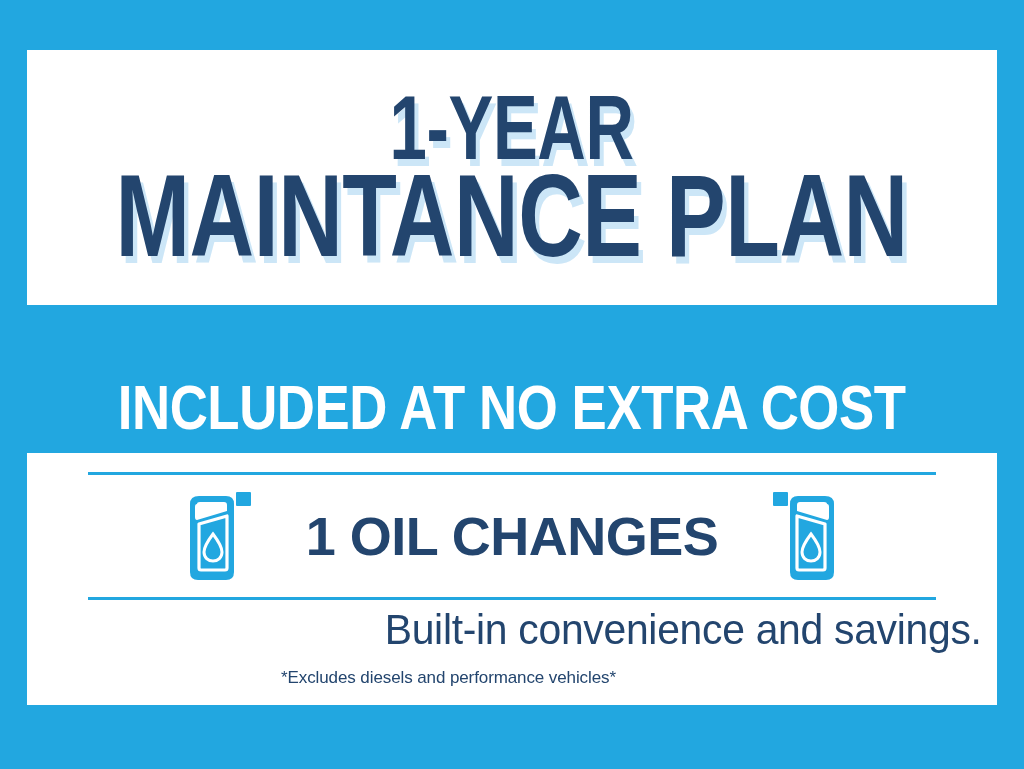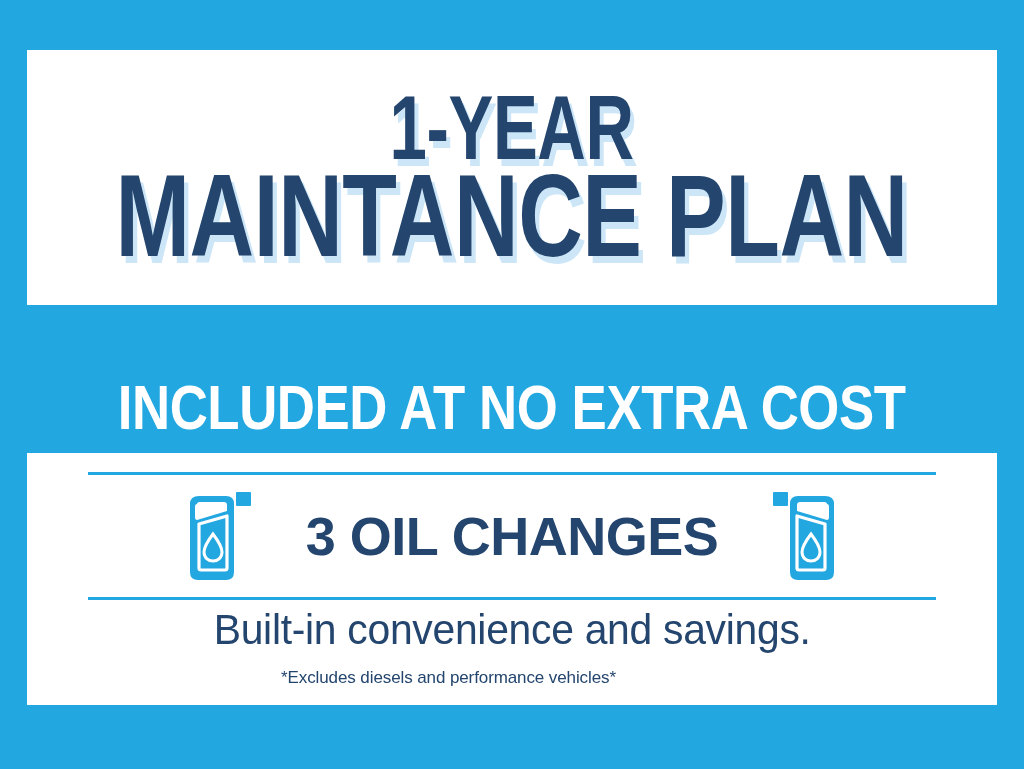--- a/index.html
+++ b/index.html
@@ -130,21 +130,21 @@
     letter-spacing: -0.5px;
     white-space: nowrap;
   }
 
   
   .tagline {
     position: absolute;
     left: 0;
     top: 152px;
     width: 970px;
-    text-align: center;
+    text-align: right;
     color: #23456e;
     font-family: "Liberation Sans Narrow", "Liberation Sans", sans-serif;
     font-weight: normal;
     font-size: 43px;
     letter-spacing: -0.3px;
     white-space: nowrap;
   }
   .tagline span {
     display: inline-block;
     transform: scaleX(0.95);
@@ -188,21 +188,21 @@
         <rect x="54" y="2" width="15" height="14" rx="1" fill="#22a7e0"></rect>
         <path d="M8 14 Q8 6 17 6 L44 6 Q52 6 52 14 L52 82 Q52 90 44 90
                  L16 90 Q8 90 8 82 Z" fill="#22a7e0"></path>
         <path d="M15 14 Q15 12 18 12 L42 12 Q45 12 45 15 L45 21
                  L15 30 Q13 30 13 27 L13 17 Q13 14 15 14 Z" fill="#ffffff"></path>
         <path d="M17 34 L45 26 L45 78 Q45 80 43 80 L19 80 Q17 80 17 78 Z" fill="none" stroke="#ffffff" stroke-width="3.2" stroke-linejoin="round"></path>
         <path d="M31 44 C31 44 22 56 22 62 C22 67.5 26 71 31 71
                  C36 71 40 67.5 40 62 C40 56 31 44 31 44 Z" fill="none" stroke="#ffffff" stroke-width="3"></path>
       </svg>
 
-      <div class="oil-label">3 OIL CHANGES</div>
+      <div class="oil-label">1 OIL CHANGES</div>
 
       <svg class="oil-icon oil-icon-right" viewBox="0 0 72 92">
         <rect x="54" y="2" width="15" height="14" rx="1" fill="#22a7e0"></rect>
         <path d="M8 14 Q8 6 17 6 L44 6 Q52 6 52 14 L52 82 Q52 90 44 90
                  L16 90 Q8 90 8 82 Z" fill="#22a7e0"></path>
         <path d="M15 14 Q15 12 18 12 L42 12 Q45 12 45 15 L45 21
                  L15 30 Q13 30 13 27 L13 17 Q13 14 15 14 Z" fill="#ffffff"></path>
         <path d="M17 34 L45 26 L45 78 Q45 80 43 80 L19 80 Q17 80 17 78 Z" fill="none" stroke="#ffffff" stroke-width="3.2" stroke-linejoin="round"></path>
         <path d="M31 44 C31 44 22 56 22 62 C22 67.5 26 71 31 71
                  C36 71 40 67.5 40 62 C40 56 31 44 31 44 Z" fill="none" stroke="#ffffff" stroke-width="3"></path>

